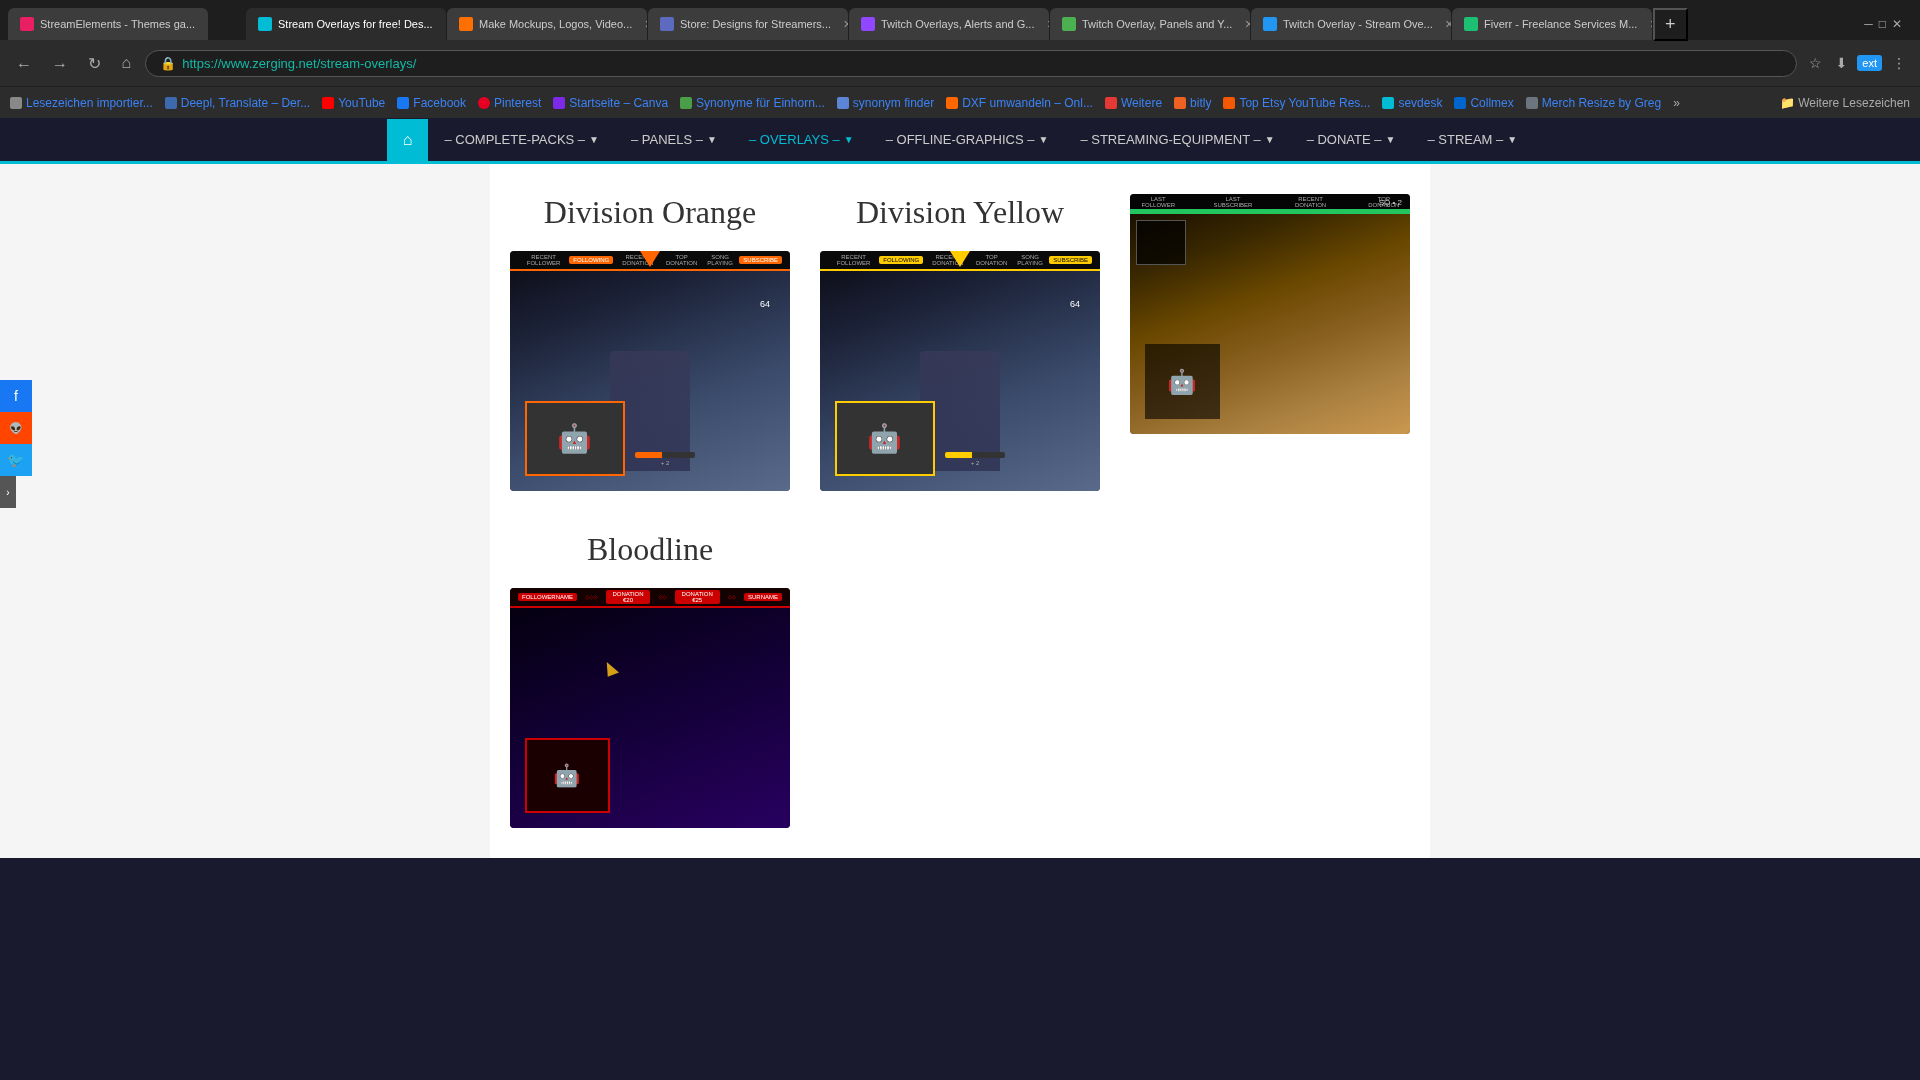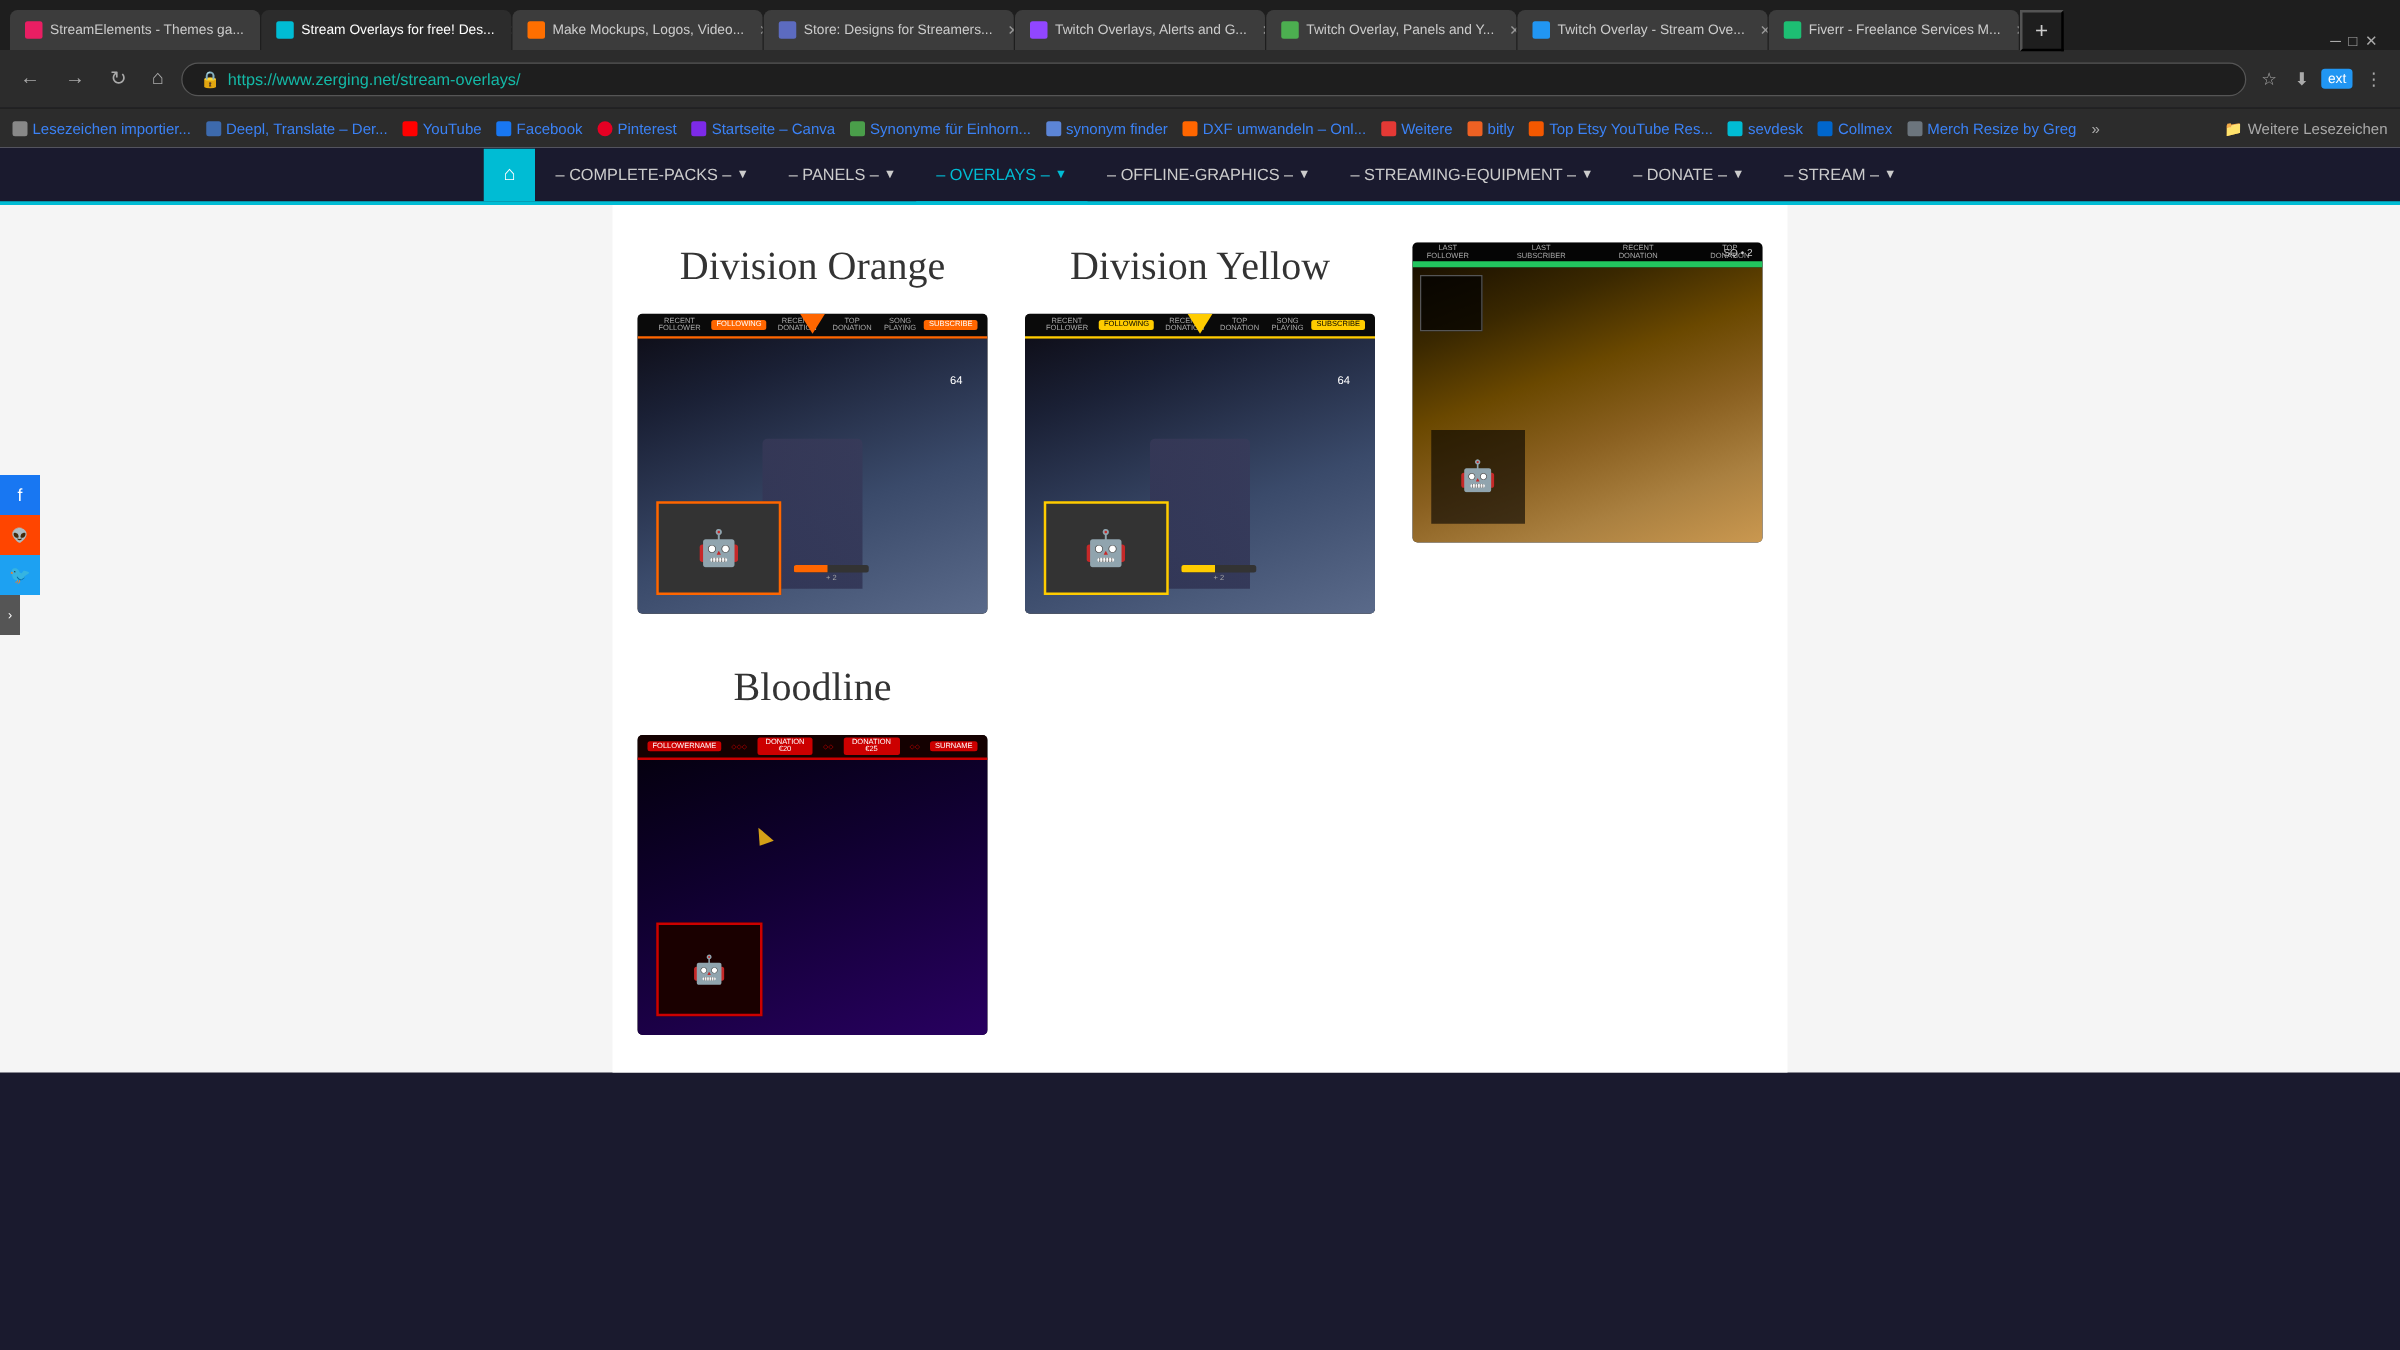--- a/index.html
+++ b/index.html
@@ -1,19 +1,19 @@
 <!DOCTYPE html>
 <html><head>
   <meta charset="utf-8">
   <style>
     * { margin: 0; padding: 0; box-sizing: border-box; }
     body { font-family: Arial, sans-serif; background: #1a1a2e; width: 1920px; min-height: 1080px; overflow-x: hidden; }
-    .tab-bar { display: flex; align-items: flex-end; background: #1e1e1e; padding: 8px 8px 0; height: 40px; gap: 1px; }
+    .tab-bar { display: flex; align-items: center; background: #1e1e1e; padding: 8px 8px 0; height: 40px; gap: 1px; }
     .tab { display: flex; align-items: center; background: #3c3c3c; border-radius: 6px 6px 0 0; padding: 6px 12px; font-size: 12px; color: #ccc; max-width: 200px; white-space: nowrap; overflow: hidden; gap: 6px; height: 32px; cursor: pointer; }
-    .tab.active { background: #2c2c2c; color: #fff; }
+    .tab.active { background: #2c2c2c; color: #fff; margin-left: 37px; }
     .tab-favicon { width: 14px; height: 14px; background: #888; border-radius: 2px; flex-shrink: 0; }
     .tab-close { margin-left: auto; color: #999; font-size: 11px; cursor: pointer; padding-left: 6px; }
     .tab-new { background: none; color: #ccc; font-size: 18px; padding: 4px 10px; cursor: pointer; align-self: center; }
 
     .nav-bar { display: flex; align-items: center; background: #2c2c2c; padding: 6px 10px; gap: 8px; height: 46px; }
     .nav-btn { background: none; border: none; color: #aaa; font-size: 16px; cursor: pointer; padding: 4px 6px; border-radius: 4px; }
     .address-bar { flex: 1; background: #1e1e1e; border: 1px solid #555; border-radius: 20px; padding: 5px 14px; color: #ddd; font-size: 13px; display: flex; align-items: center; gap: 6px; }
     .address-text { color: #14b8a6; font-size: 13px; }
     .nav-icons { display: flex; gap: 6px; align-items: center; }
     .nav-icon-btn { background: none; border: none; color: #aaa; font-size: 14px; cursor: pointer; padding: 4px; }

